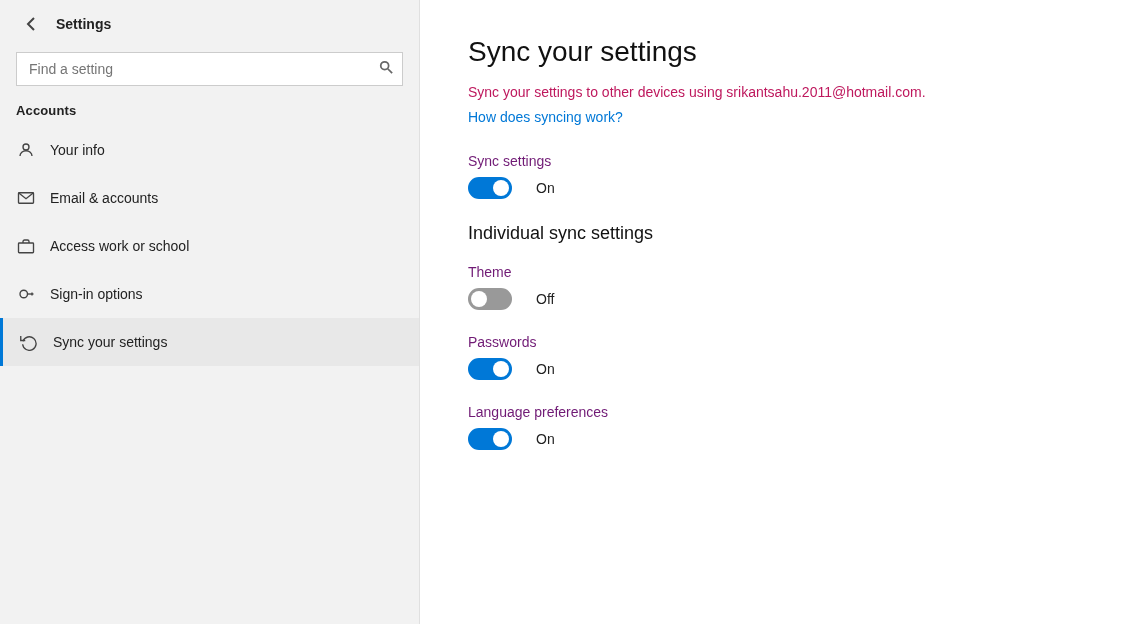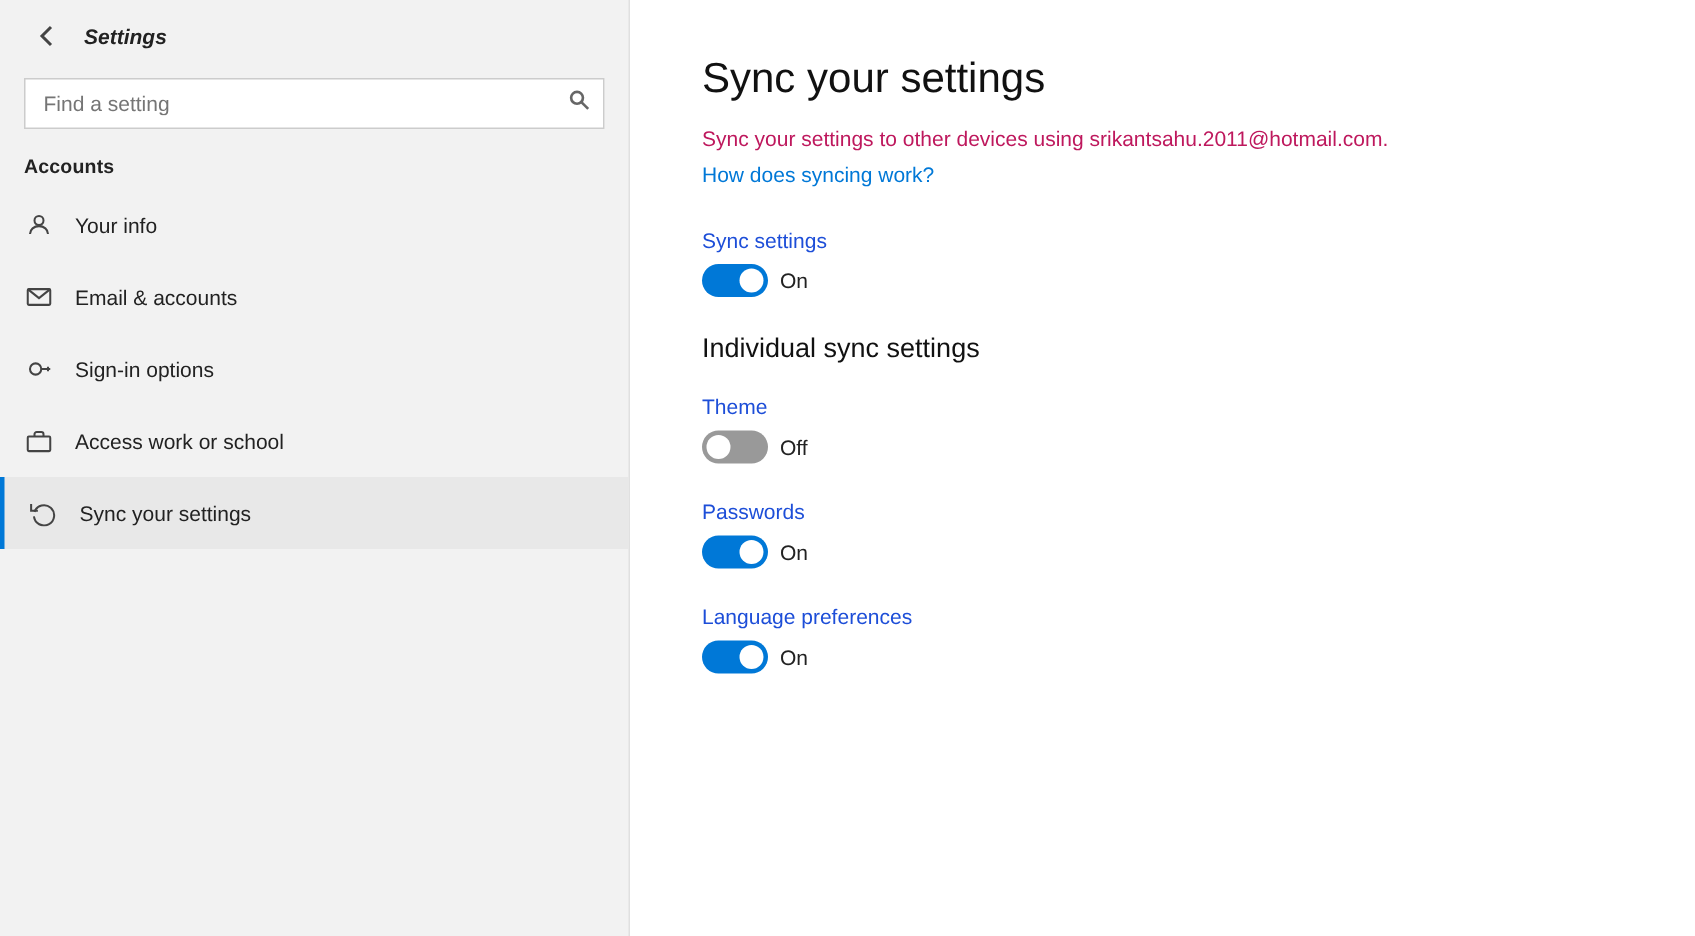--- a/index.html
+++ b/index.html
@@ -20,21 +20,20 @@
       display: flex;
       flex-direction: column;
       border-right: 1px solid #e0e0e0;
     }
 
     .sidebar-header {
       display: flex;
       align-items: center;
       padding: 10px 16px;
       height: 48px;
-      font-style: italic;
     }
 
     .back-btn {
       background: none;
       border: none;
       cursor: pointer;
       display: flex;
       align-items: center;
       justify-content: center;
       width: 32px;
@@ -145,29 +144,29 @@
       display: inline-block;
       margin-bottom: 28px;
     }
 
     .setting-group {
       margin-bottom: 24px;
     }
 
     .setting-label {
       font-size: 14px;
-      color: #1d4ed8;
+      color: #701a75;
       margin-bottom: 8px;
       display: block;
     }
 
     .toggle-row {
       display: flex;
       align-items: center;
-      gap: 8px;
+      gap: 24px;
     }
 
     .toggle {
       position: relative;
       width: 44px;
       height: 22px;
       cursor: pointer;
       flex-shrink: 0;
     }
 
@@ -265,36 +264,36 @@
         <rect x="2" y="5" width="20" height="14" rx="1"></rect>
         <polyline points="2,5 12,13 22,5"></polyline>
       </svg>
     </span>
     <span class="nav-label">Email &amp; accounts</span>
   </div>
 
   <div class="nav-item">
     <span class="nav-icon">
       <svg width="18" height="18" viewBox="0 0 24 24" fill="none" stroke="#444" stroke-width="1.8">
+        <rect x="2" y="8" width="20" height="13" rx="1"></rect>
+        <path d="M8 8V6a2 2 0 0 1 2-2h4a2 2 0 0 1 2 2v2"></path>
+      </svg>
+    </span>
+    <span class="nav-label">Access work or school</span>
+  </div>
+
+  <div class="nav-item">
+    <span class="nav-icon">
+      <svg width="18" height="18" viewBox="0 0 24 24" fill="none" stroke="#444" stroke-width="1.8">
         <circle cx="9" cy="12" r="5"></circle>
         <line x1="14" y1="12" x2="22" y2="12"></line>
         <line x1="20" y1="10" x2="20" y2="14"></line>
       </svg>
     </span>
     <span class="nav-label">Sign-in options</span>
-  </div>
-
-  <div class="nav-item">
-    <span class="nav-icon">
-      <svg width="18" height="18" viewBox="0 0 24 24" fill="none" stroke="#444" stroke-width="1.8">
-        <rect x="2" y="8" width="20" height="13" rx="1"></rect>
-        <path d="M8 8V6a2 2 0 0 1 2-2h4a2 2 0 0 1 2 2v2"></path>
-      </svg>
-    </span>
-    <span class="nav-label">Access work or school</span>
   </div>
 
 
   <div class="nav-item active">
     <span class="nav-icon">
       <svg width="18" height="18" viewBox="0 0 24 24" fill="none" stroke="#444" stroke-width="1.8">
         <polyline points="1,4 1,10 7,10"></polyline>
         <path d="M3.51 15a9 9 0 1 0 .49-4"></path>
       </svg>
     </span>

